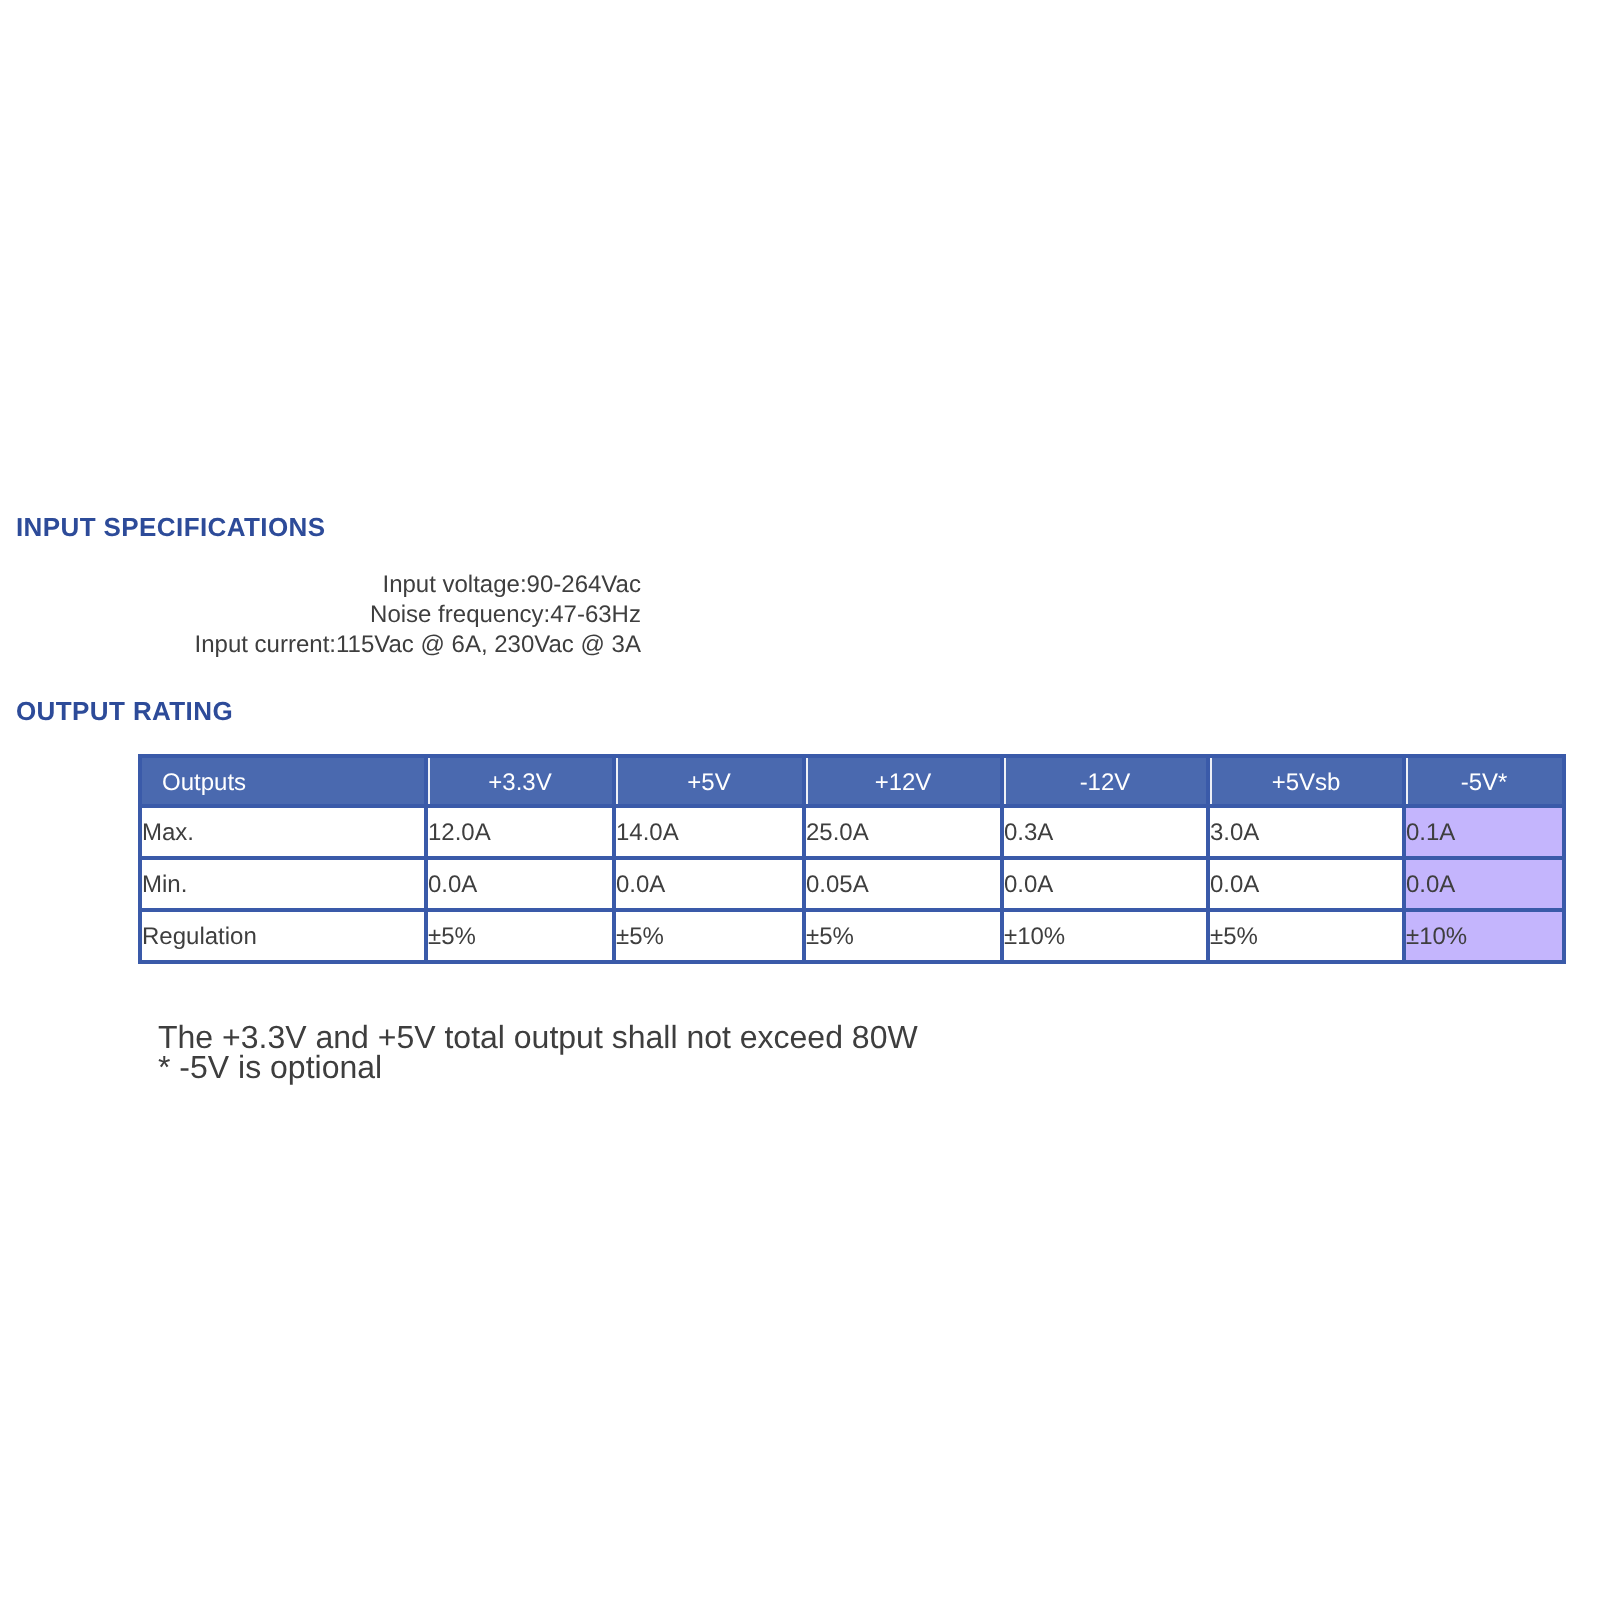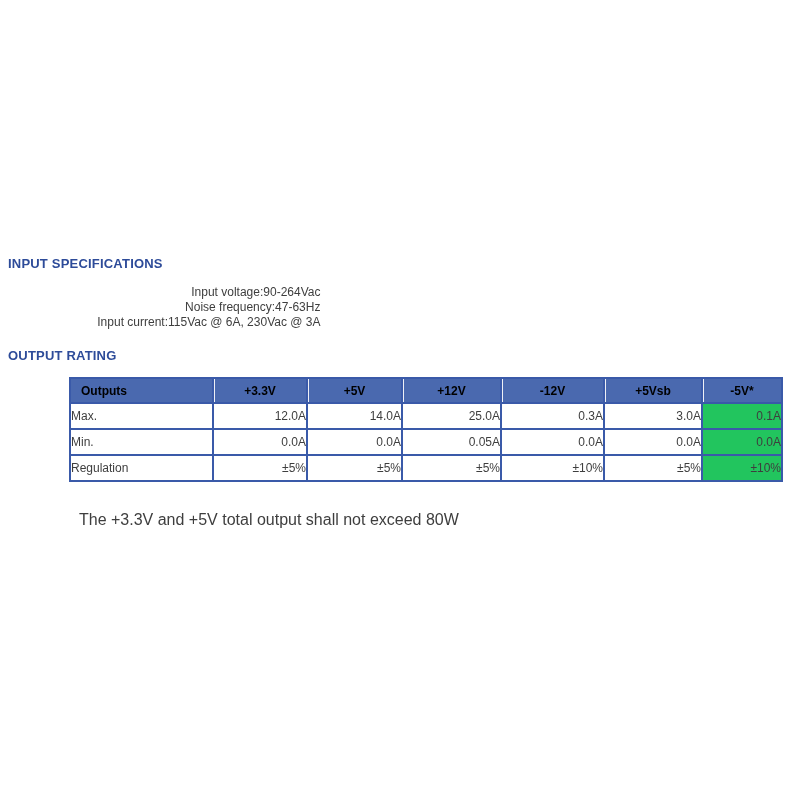--- a/index.html
+++ b/index.html
@@ -54,49 +54,49 @@
     color: #3e3e3e;
   }
   .outputs-table th,
   .outputs-table td {
     border: 2px solid #3a5aa9;
     padding: 0;
     overflow: hidden;
   }
   .outputs-table th {
     background: #4a69af;
-    color: #000000;
-    font-weight: bold;
+    color: #ffffff;
+    font-weight: normal;
     height: 23px;
     text-align: center;
     position: relative;
   }
   .outputs-table th.col-label {
     text-align: left;
     padding-left: 10px;
   }
   .outputs-table th + th::before {
     content: "";
     position: absolute;
     left: -1px;
     top: 0;
     bottom: 0;
     width: 2px;
     background: #eef0f6;
   }
   .outputs-table td {
     height: 24px;
-    text-align: right;
+    text-align: left;
     background: #ffffff;
   }
   .outputs-table td.row-label {
     text-align: left;
   }
   .outputs-table td.shaded {
-    background: #22c55e;
+    background: #c4b5fd;
   }
   .table-notes {
     position: absolute;
     left: 79px;
     top: 512px;
     font-size: 16px;
     line-height: 15px;
   }
 </style>
 </head>
@@ -167,15 +167,16 @@
         <td>±5%</td>
         <td>±10%</td>
         <td>±5%</td>
         <td class="shaded">±10%</td>
       </tr>
     </tbody>
   </table>
 
   <div class="table-notes">
     <div>The +3.3V and +5V total output shall not exceed 80W</div>
+    <div>* -5V is optional</div>
   </div>
 
 </div>
 
 </body></html>

